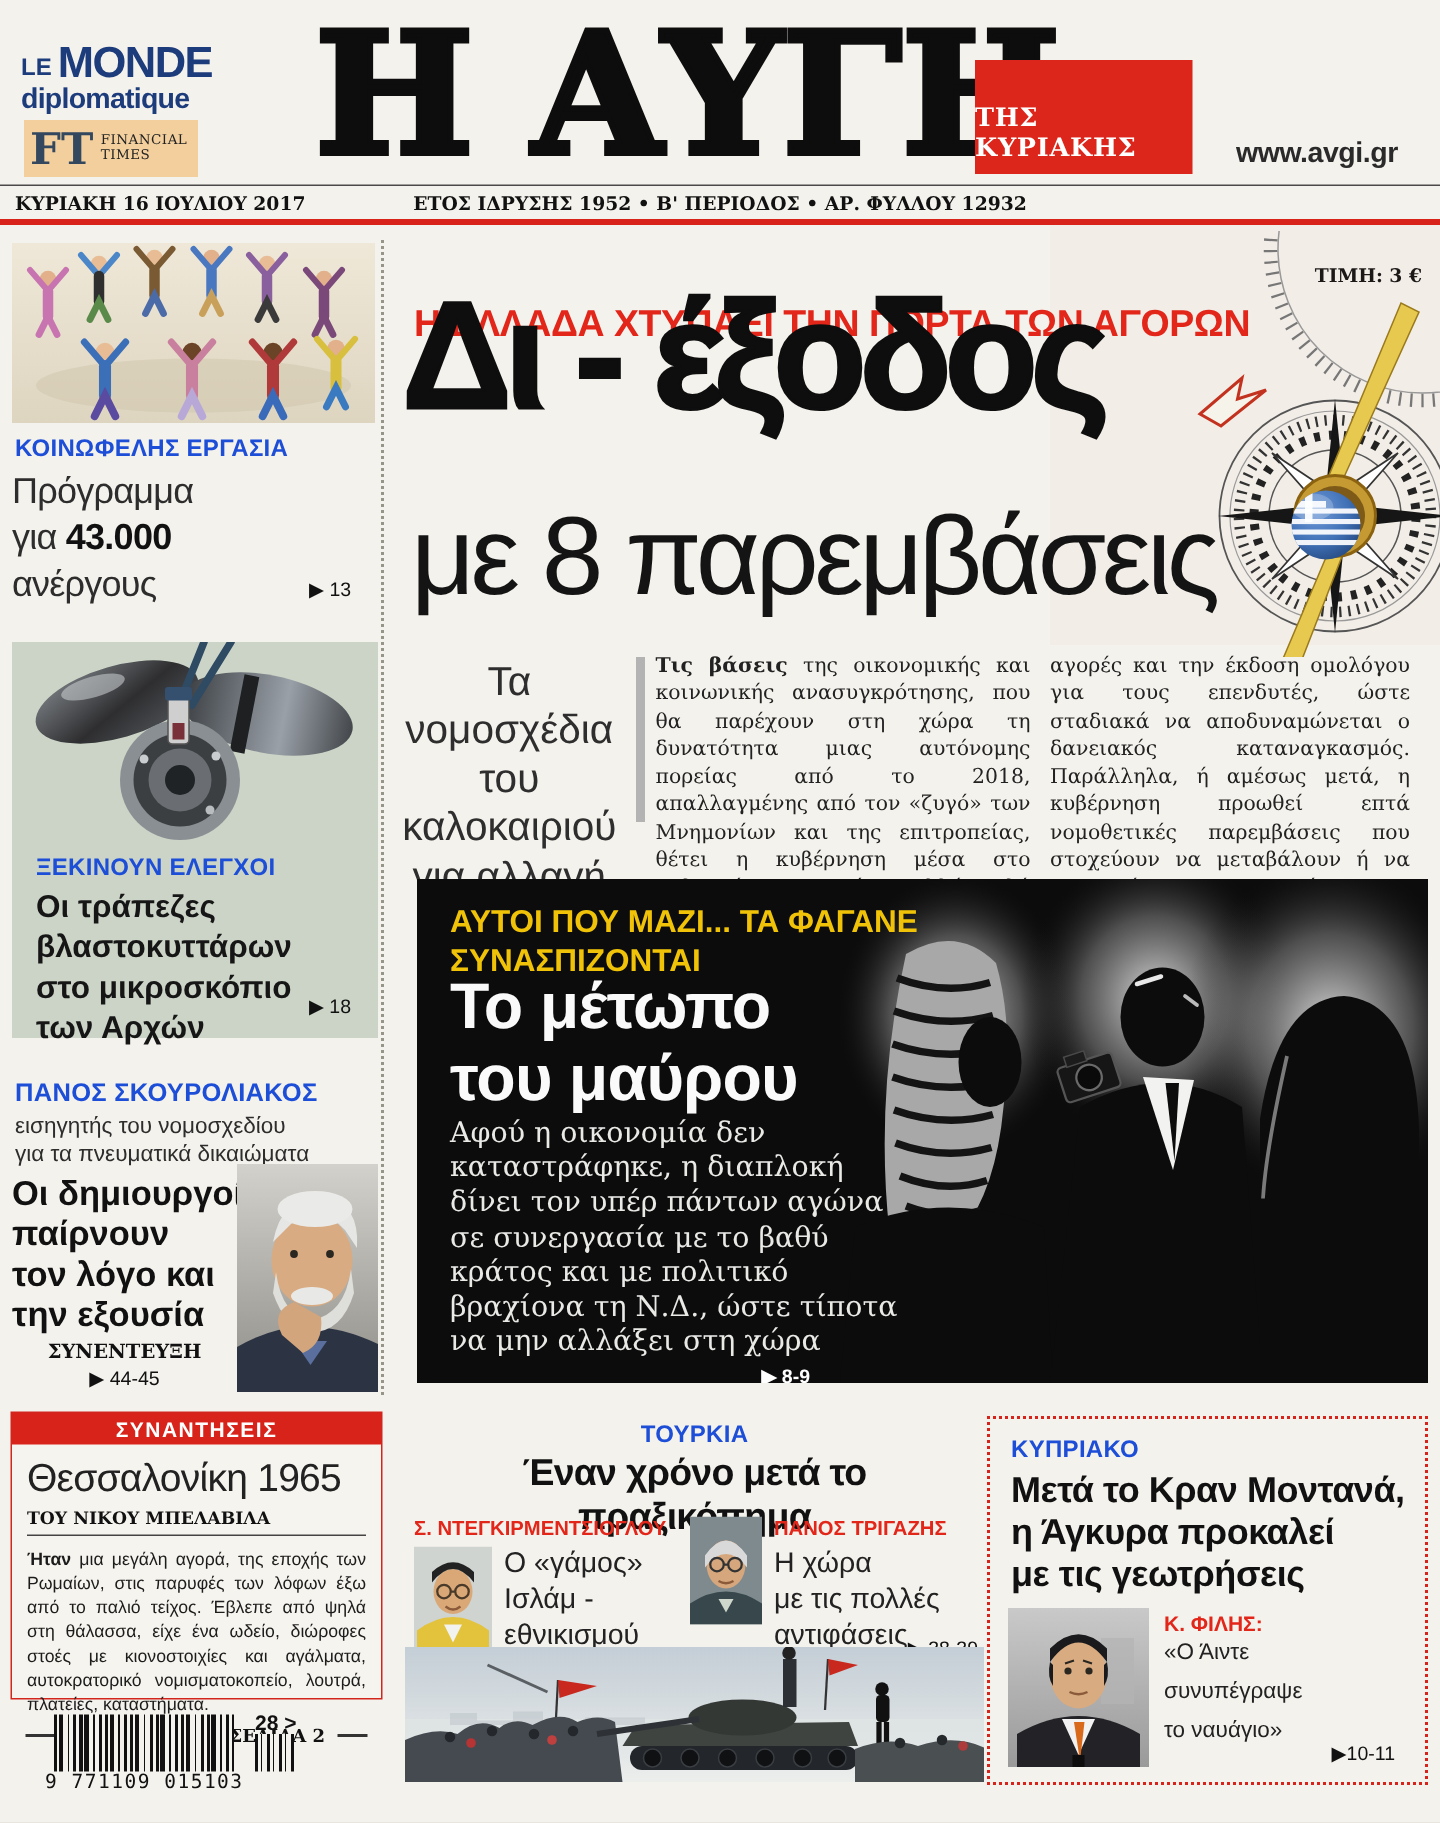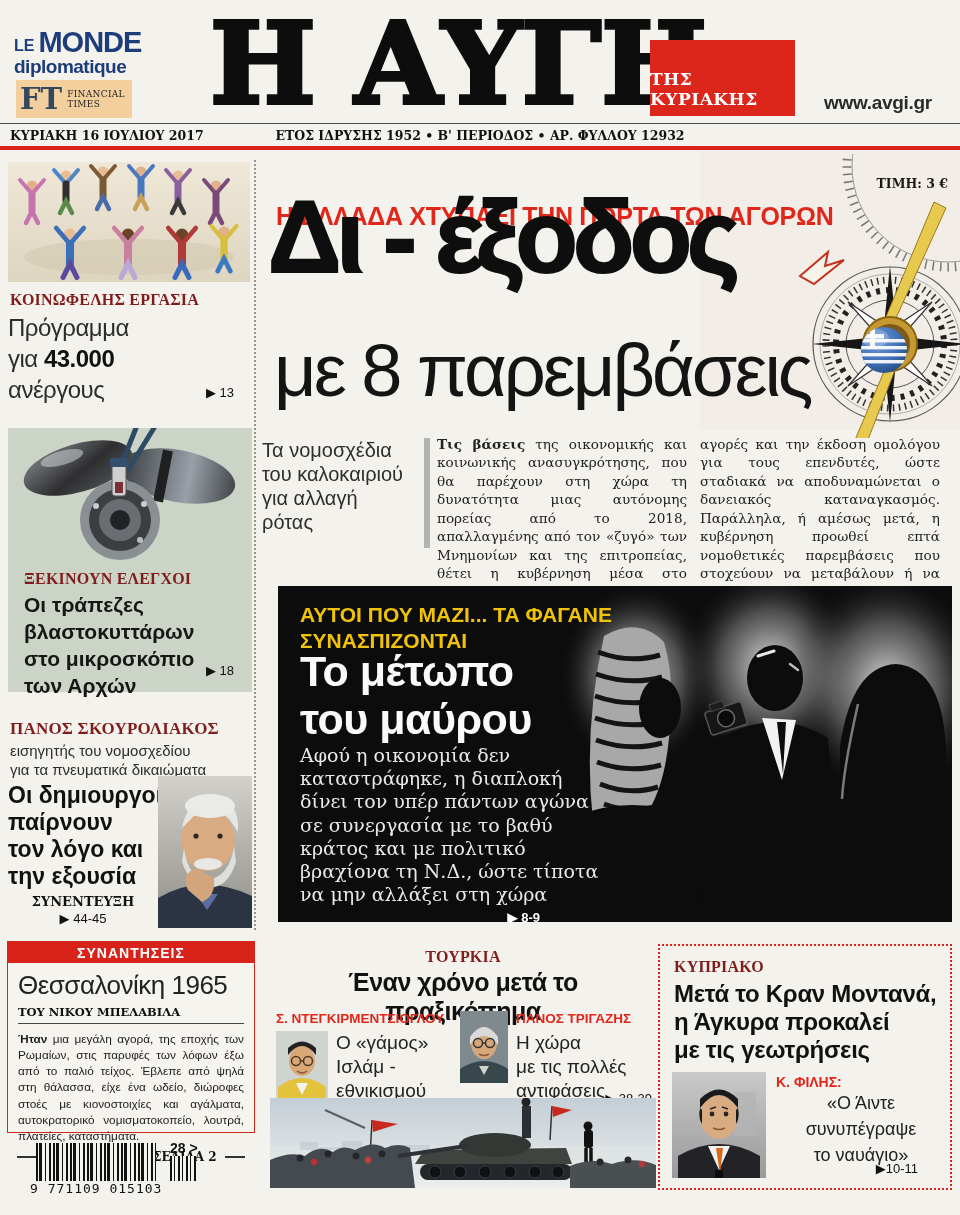--- a/index.html
+++ b/index.html
@@ -28,29 +28,29 @@
   .issue-center{left:0;width:960px;text-align:center;}
   .price-right{right:12px;margin-top:48px;}
   .rule-red{left:0;top:146px;width:960px;height:4px;background:#d8231a;}
   .ghost{left:700px;top:150px;width:260px;height:280px;background:rgba(215,150,140,.05);}
   
   .lead-kicker{left:276px;top:165px;font-size:25px;font-weight:bold;color:#e3261a;letter-spacing:-.3px;z-index:3;margin-top:37px;}
   .lead-h1{left:268px;top:186px;font-size:102px;font-weight:bold;letter-spacing:-5px;color:#0e0e0e;
            -webkit-text-stroke:2px #0e0e0e;line-height:1;z-index:3;}
   .lead-h2{left:274px;top:334px;font-size:74px;font-weight:400;letter-spacing:-3px;color:#141414;line-height:1;z-index:3;}
   .compass{left:798px;top:154px;z-index:1;}
-  .deck{left:262px;top:438px;width:155px;text-align:left;font-size:20px;line-height:1.2;color:#2e2e2e;}
+  .deck{left:262px;top:438px;width:155px;text-align:center;font-size:27px;line-height:1.2;color:#2e2e2e;}
   .graybar{left:424px;top:438px;width:6px;height:110px;background:#b3b3b3;}
   .lead-body{top:435px;font-family:"DejaVu Serif",serif;font-size:13.6px;line-height:1.36;color:#222;text-align:justify;}
   .col1{left:437px;width:250px;}
   .col2{left:700px;width:240px;}
   .lead-ref{text-align:right;font-family:"Liberation Sans",sans-serif;font-weight:bold;font-size:13px;margin-top:2px;}
   
   .dotted-sep{left:254px;top:160px;height:770px;border-left:2px dotted #979589;}
-  .kicker-red{font-size:16px;font-weight:bold;color:#7f1d1d;letter-spacing:.2px;font-family:Liberation Serif, serif;}
+  .kicker-red{font-size:16px;font-weight:bold;color:#1d4ed8;letter-spacing:.2px;}
   .s1-kicker{left:10px;top:291px;}
   .s1-line{left:8px;width:210px;font-size:24px;line-height:1.15;color:#2d2d2d;letter-spacing:-.5px;}
   .s1-l1{top:314px;} .s1-l2{top:345px;} .s1-l3{top:376px;}
   .bold-num{font-weight:bold;color:#111;}
   .pageref{font-size:13px;font-weight:normal;color:#111;}
   .s1-ref{left:206px;top:385px;}
   .sagebox{left:8px;top:428px;width:244px;height:264px;background:#cbd4c6;}
   .s2-kicker{left:16px;top:142px;position:absolute;}
   .s2-line{position:absolute;left:16px;width:210px;font-size:21px;font-weight:bold;line-height:1.3;color:#161616;}
   .s2-ref{position:absolute;right:18px;bottom:14px;}
@@ -102,23 +102,23 @@
   .tk-text{font-size:19px;line-height:1.25;color:#222;}
   .tk-ref{position:absolute;left:0;top:148px;width:384px;text-align:right;}
   .tk-photo-strip{position:absolute;left:2px;top:155px;}
   
   .cyprus{left:658px;top:944px;width:294px;height:246px;border:2px dotted #d8231a;box-sizing:border-box;background:#f4f2ec;}
   .cy-kicker{position:absolute;left:14px;top:12px;}
   .cy-hline{position:absolute;left:14px;width:266px;font-size:24px;font-weight:bold;line-height:1;color:#111;letter-spacing:-.3px;}
   .cy-h1{top:36px;} .cy-h2{top:64px;} .cy-h3{top:92px;}
   .cy-photo{position:absolute;left:12px;top:126px;}
   .cy-name{position:absolute;left:116px;top:128px;font-size:14px;font-weight:bold;color:#e3261a;}
-  .cy-qline{position:absolute;left:116px;width:170px;font-size:18px;line-height:1.1;color:#222;text-align:center;}
+  .cy-qline{position:absolute;left:116px;width:170px;font-size:15px;line-height:1.1;color:#222;}
   .cy-q1{top:148px;} .cy-q2{top:174px;} .cy-q3{top:200px;}
-  .cy-ref{position:absolute;right:32px;bottom:12px;padding-left:39px;}
+  .cy-ref{position:absolute;right:20px;bottom:12px;padding-left:39px;}
 </style>
 </head>
 <body>
 
 <div class="page">
 
   <div class="abs lemonde">
     <div class="row1">
       <span class="le">LE</span>
       <span class="monde">MONDE</span>

